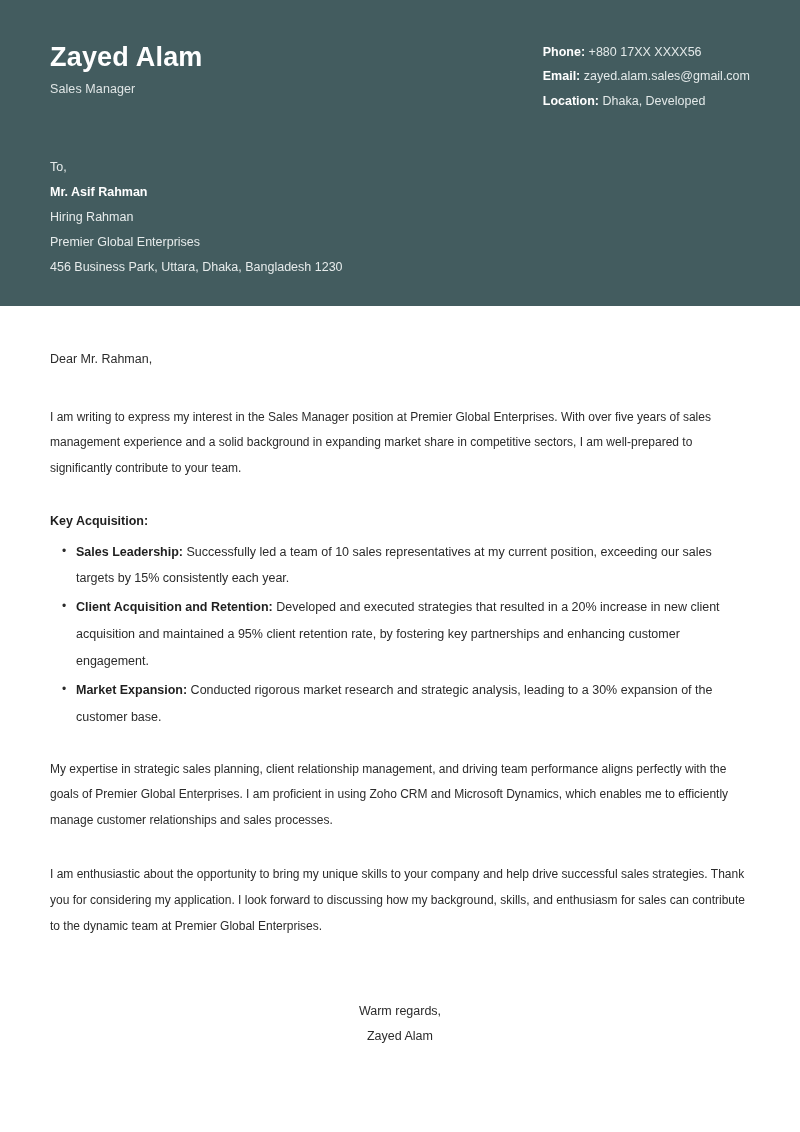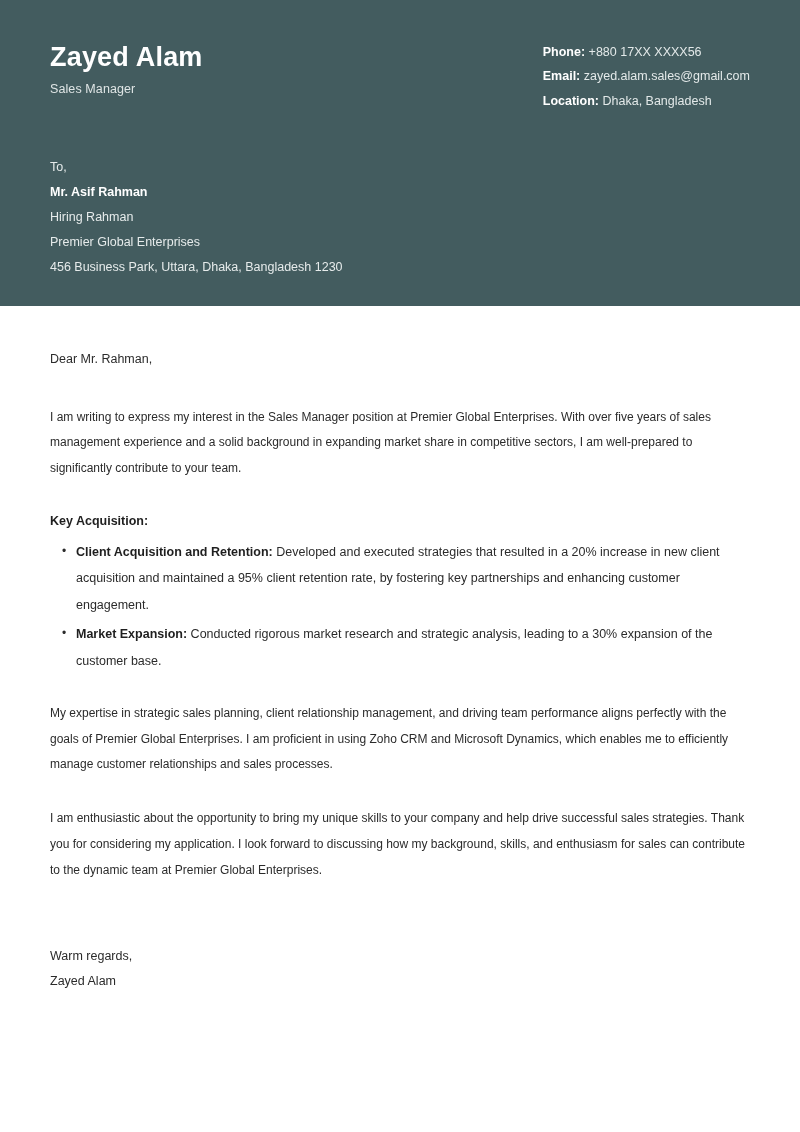--- a/index.html
+++ b/index.html
@@ -125,20 +125,21 @@
   }
   ul.achievements > li .b-label {
     font-weight: bold;
     color: #1f1f1f;
   }
   .signoff {
     margin-top: 60px;
     font-size: 12.5px;
     color: #2b2b2b;
     line-height: 2.0;
+    text-align: center;
   }
   .signoff-line { display: block; }
   .filler { height: 180px; }
 </style>
 </head>
 <body>
 
 <div class="page">
 
   <div class="header">
@@ -154,21 +155,21 @@
         <div class="contact-line">
           <span class="contact-label">Phone:</span>
           <span class="contact-value">+880 17XX XXXX56</span>
         </div>
         <div class="contact-line">
           <span class="contact-label">Email:</span>
           <span class="contact-value">zayed.alam.sales@gmail.com</span>
         </div>
         <div class="contact-line">
           <span class="contact-label">Location:</span>
-          <span class="contact-value">Dhaka, Bangladesh</span>
+          <span class="contact-value">Dhaka, Developed</span>
         </div>
       </div>
 
     </div>
 
     <div class="recipient">
       <div>To,</div>
       <div class="r-strong">Mr. Asif Rahman</div>
       <div>Hiring Rahman</div>
       <div>Premier Global Enterprises</div>
@@ -180,20 +181,23 @@
   <div class="body">
 
     <div class="salutation">Dear Mr. Rahman,</div>
 
     <p class="para">I am writing to express my interest in the Sales Manager position at Premier Global Enterprises. With over five years of sales management experience and a solid background in expanding market share in competitive sectors, I am well-prepared to significantly contribute to your team.</p>
 
     <div class="section-title">Key Acquisition:</div>
 
     <ul class="achievements">
       <li>
+        <span class="b-label">Sales Leadership:</span><span> Successfully led a team of 10 sales representatives at my current position, exceeding our sales targets by 15% consistently each year.</span>
+      </li>
+      <li>
         <span class="b-label">Client Acquisition and Retention:</span><span> Developed and executed strategies that resulted in a 20% increase in new client acquisition and maintained a 95% client retention rate, by fostering key partnerships and enhancing customer engagement.</span>
       </li>
       <li>
         <span class="b-label">Market Expansion:</span><span> Conducted rigorous market research and strategic analysis, leading to a 30% expansion of the customer base.</span>
       </li>
     </ul>
 
     <p class="para">My expertise in strategic sales planning, client relationship management, and driving team performance aligns perfectly with the goals of Premier Global Enterprises. I am proficient in using Zoho CRM and Microsoft Dynamics, which enables me to efficiently manage customer relationships and sales processes.</p>
 
     <p class="para">I am enthusiastic about the opportunity to bring my unique skills to your company and help drive successful sales strategies. Thank you for considering my application. I look forward to discussing how my background, skills, and enthusiasm for sales can contribute to the dynamic team at Premier Global Enterprises.</p>

